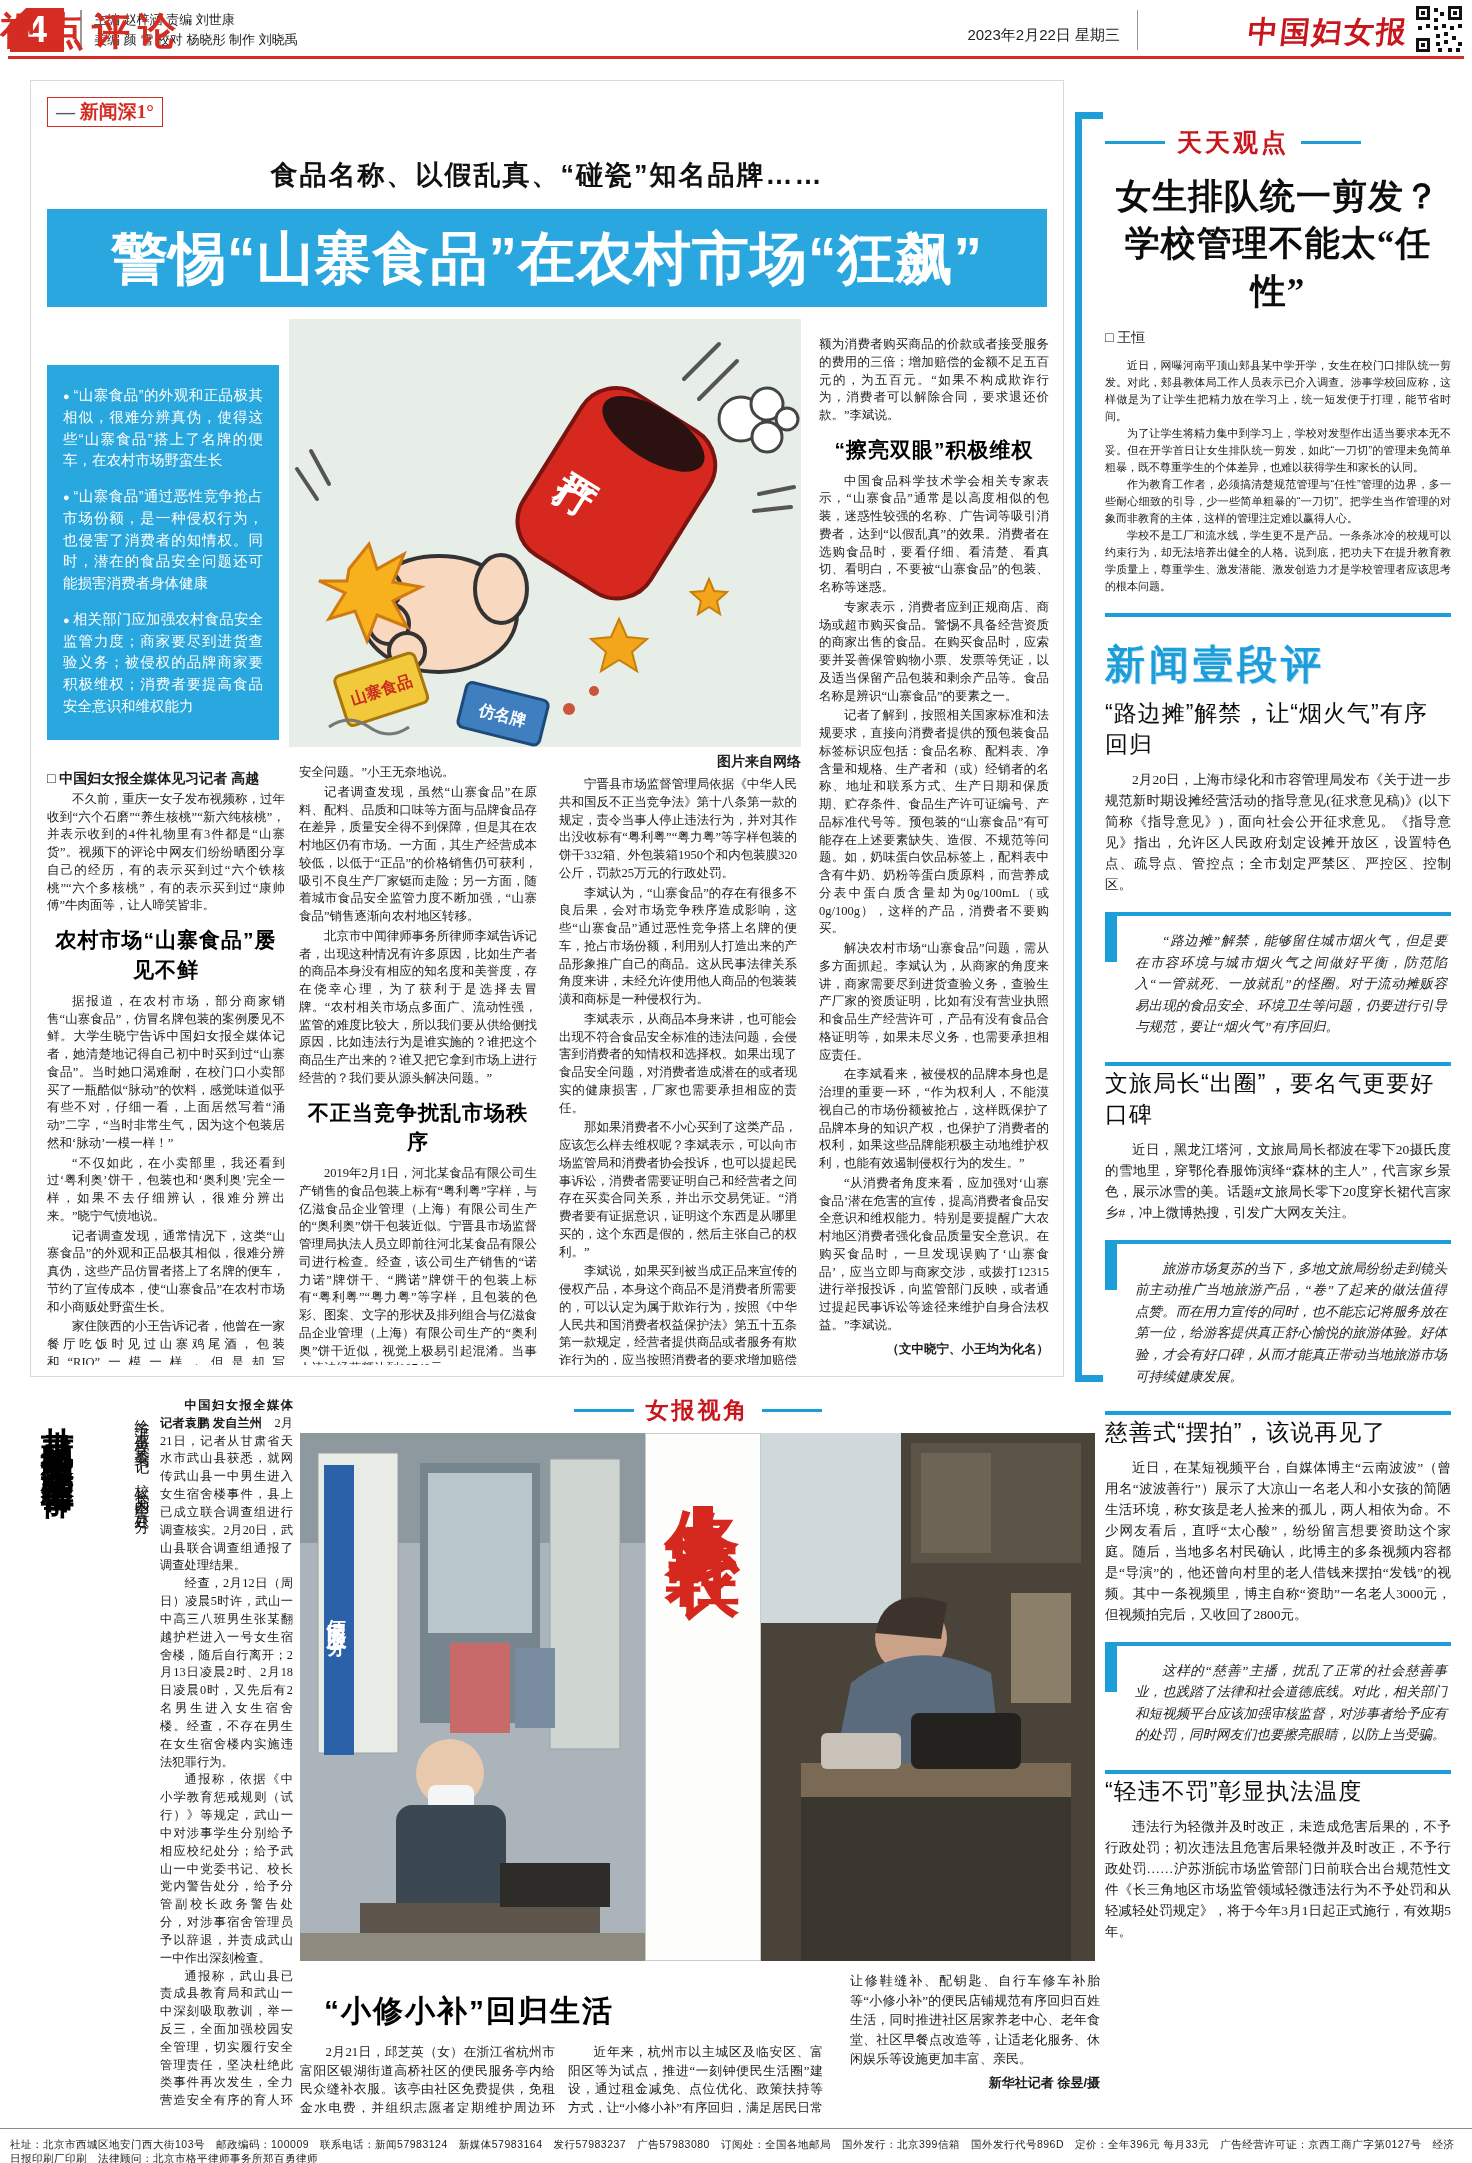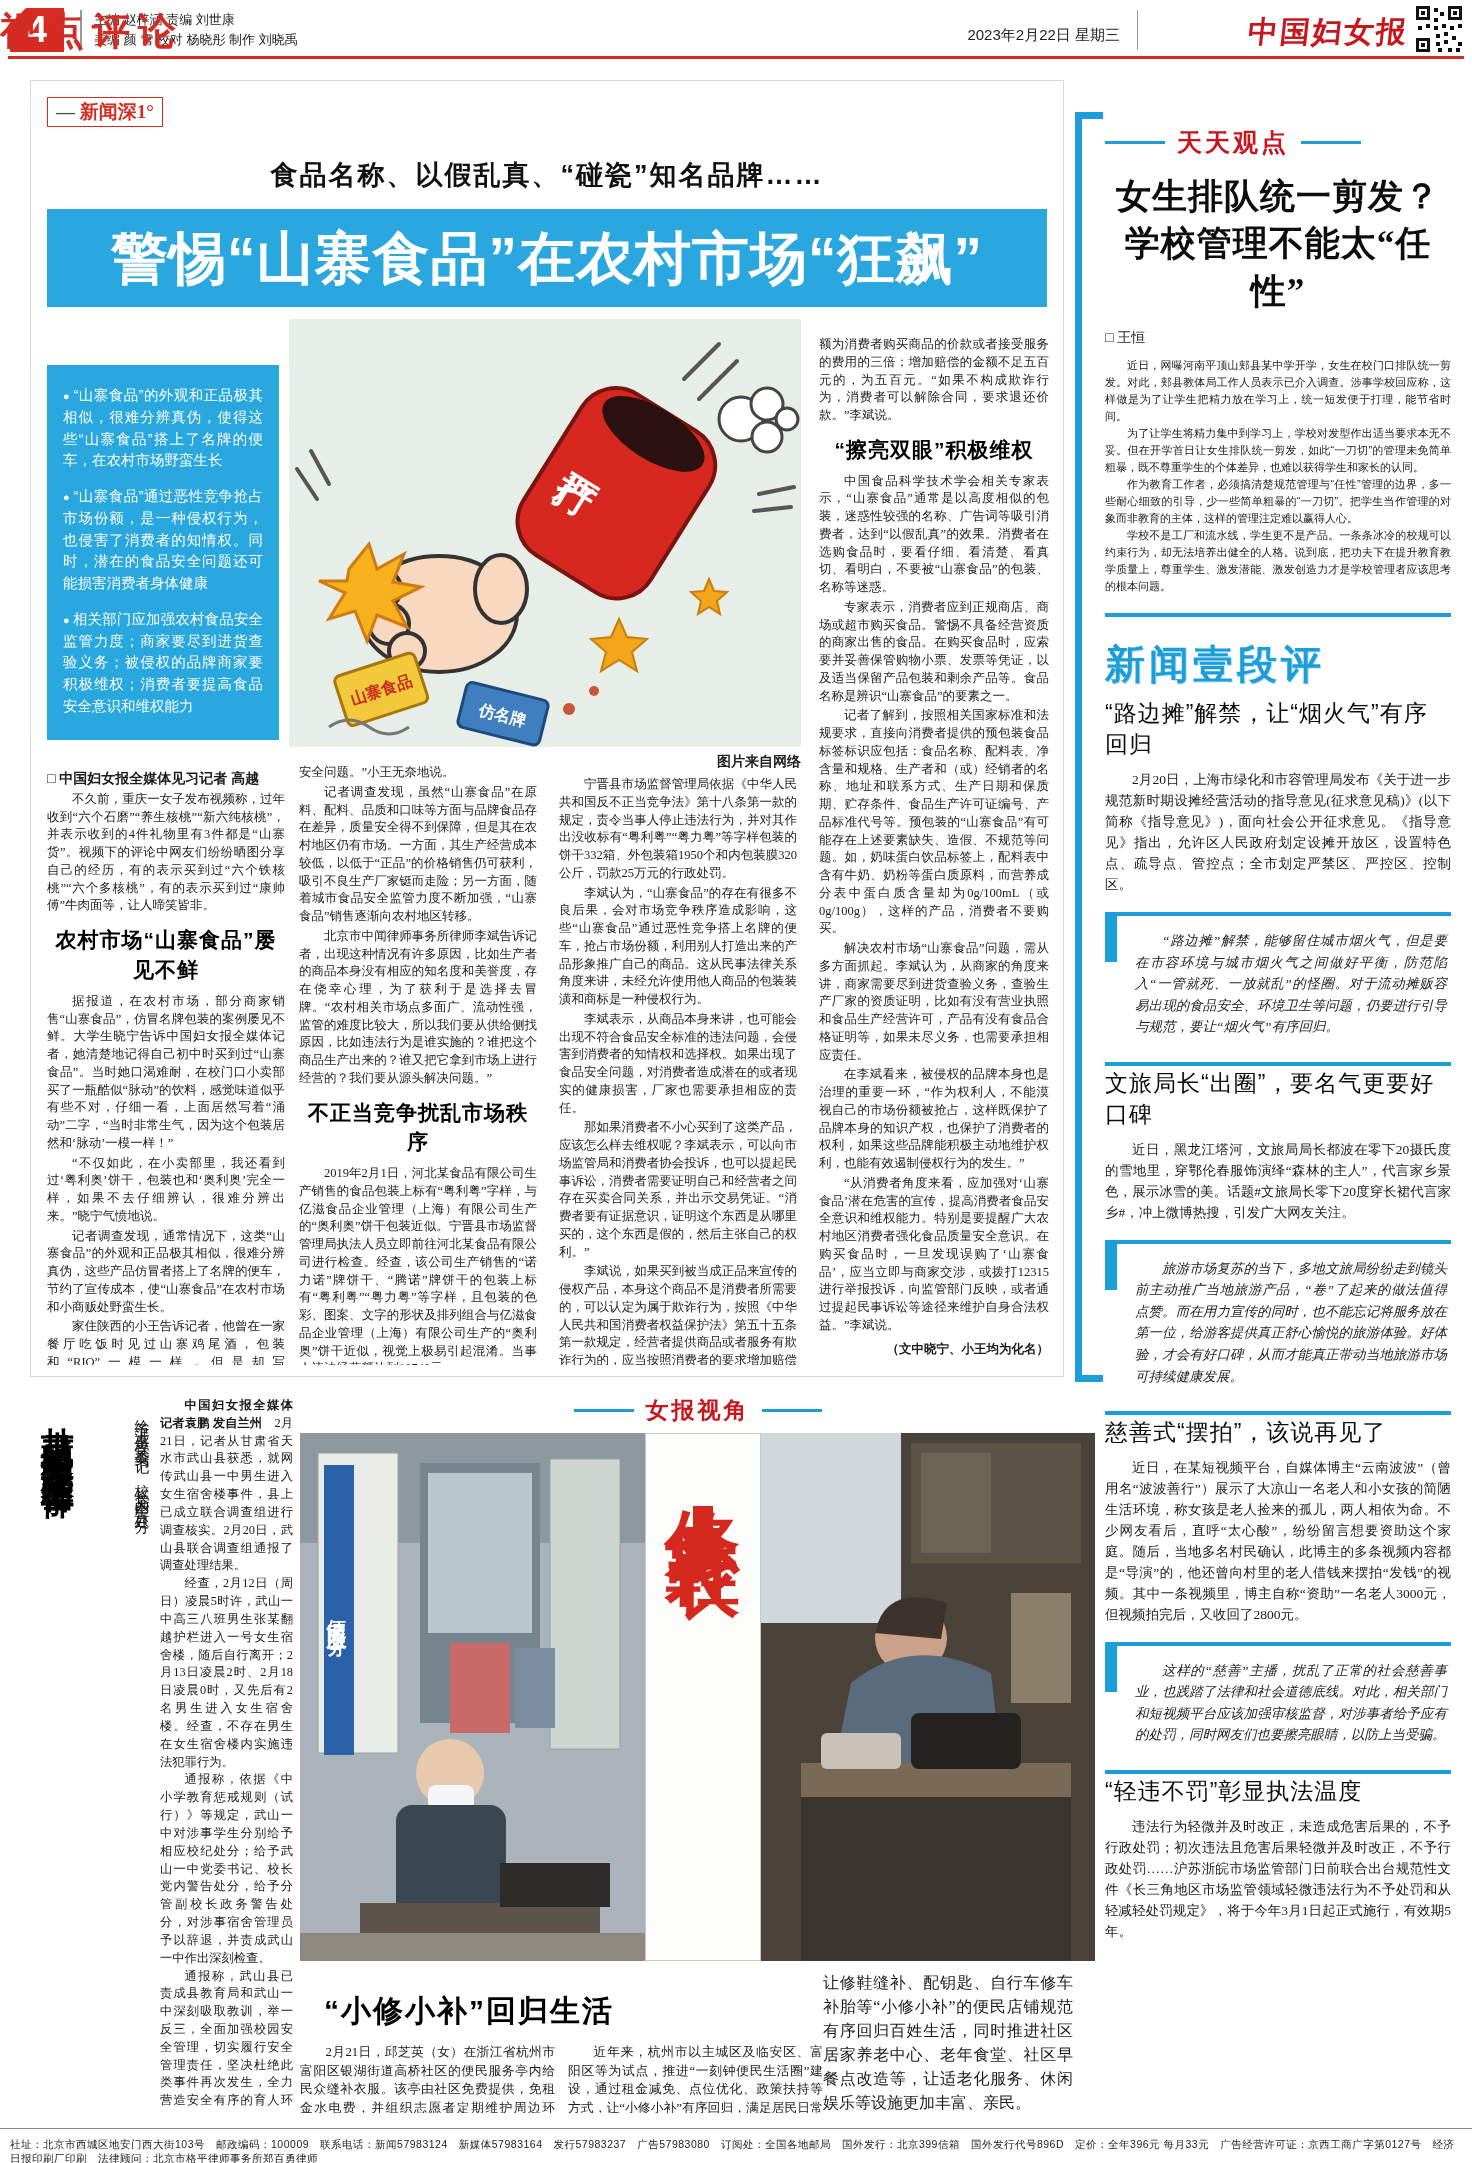--- a/index.html
+++ b/index.html
@@ -89,22 +89,22 @@
        font-family:"Liberation Serif",serif;}
   .photos{position:absolute;left:0;top:38px;width:795px;height:528px;display:flex;}
   .photo-left{position:relative;width:345px;height:528px;overflow:hidden;}
   .banner{position:relative;width:116px;height:528px;background:#fdfdfb;border:1px solid #c9c9c9;
        box-sizing:border-box;display:flex;flex-direction:column;align-items:center;padding-top:18px;}
   .banner .chars{writing-mode:vertical-lr;font-size:74px;font-weight:bold;color:#d5281e;
        font-family:"Liberation Serif",serif;letter-spacing:10px;line-height:1;}
   .banner .arrow{margin-top:14px;}
   .photo-right{position:relative;width:334px;height:528px;overflow:hidden;}
   .sign-strip{position:absolute;writing-mode:vertical-lr;text-align:center;font-weight:bold;}
-  .ps-caption{position:absolute;left:523px;top:576px;width:250px;height:142px;overflow:hidden;
-       font-family:"Liberation Serif",serif;font-size:16px;line-height:1.5;text-align:justify;}
+  .ps-caption{position:absolute;left:550px;top:576px;width:250px;height:142px;overflow:hidden;
+       font-family:"Liberation Serif",serif;font-size:13px;line-height:1.5;text-align:justify;}
   .ps-caption .credit{text-align:right;font-weight:bold;font-family:"Liberation Sans",sans-serif;
        margin-top:4px;}
   .ps-title{position:absolute;left:24px;top:596px;width:440px;font-size:30px;font-weight:bold;
        letter-spacing:2px;color:#000;}
   .ps-col{position:absolute;top:648px;width:255px;height:70px;overflow:hidden;
        font-family:"Liberation Serif",serif;font-size:12.8px;line-height:1.45;text-align:justify;}
   .ps-col p{margin:0;text-indent:2em;}
   
   .footer-rule{position:absolute;left:0;top:2128px;width:1472px;height:1px;background:#8a8a8a;}
   .footer{position:absolute;left:10px;top:2138px;width:1452px;font-size:10.5px;color:#222;

